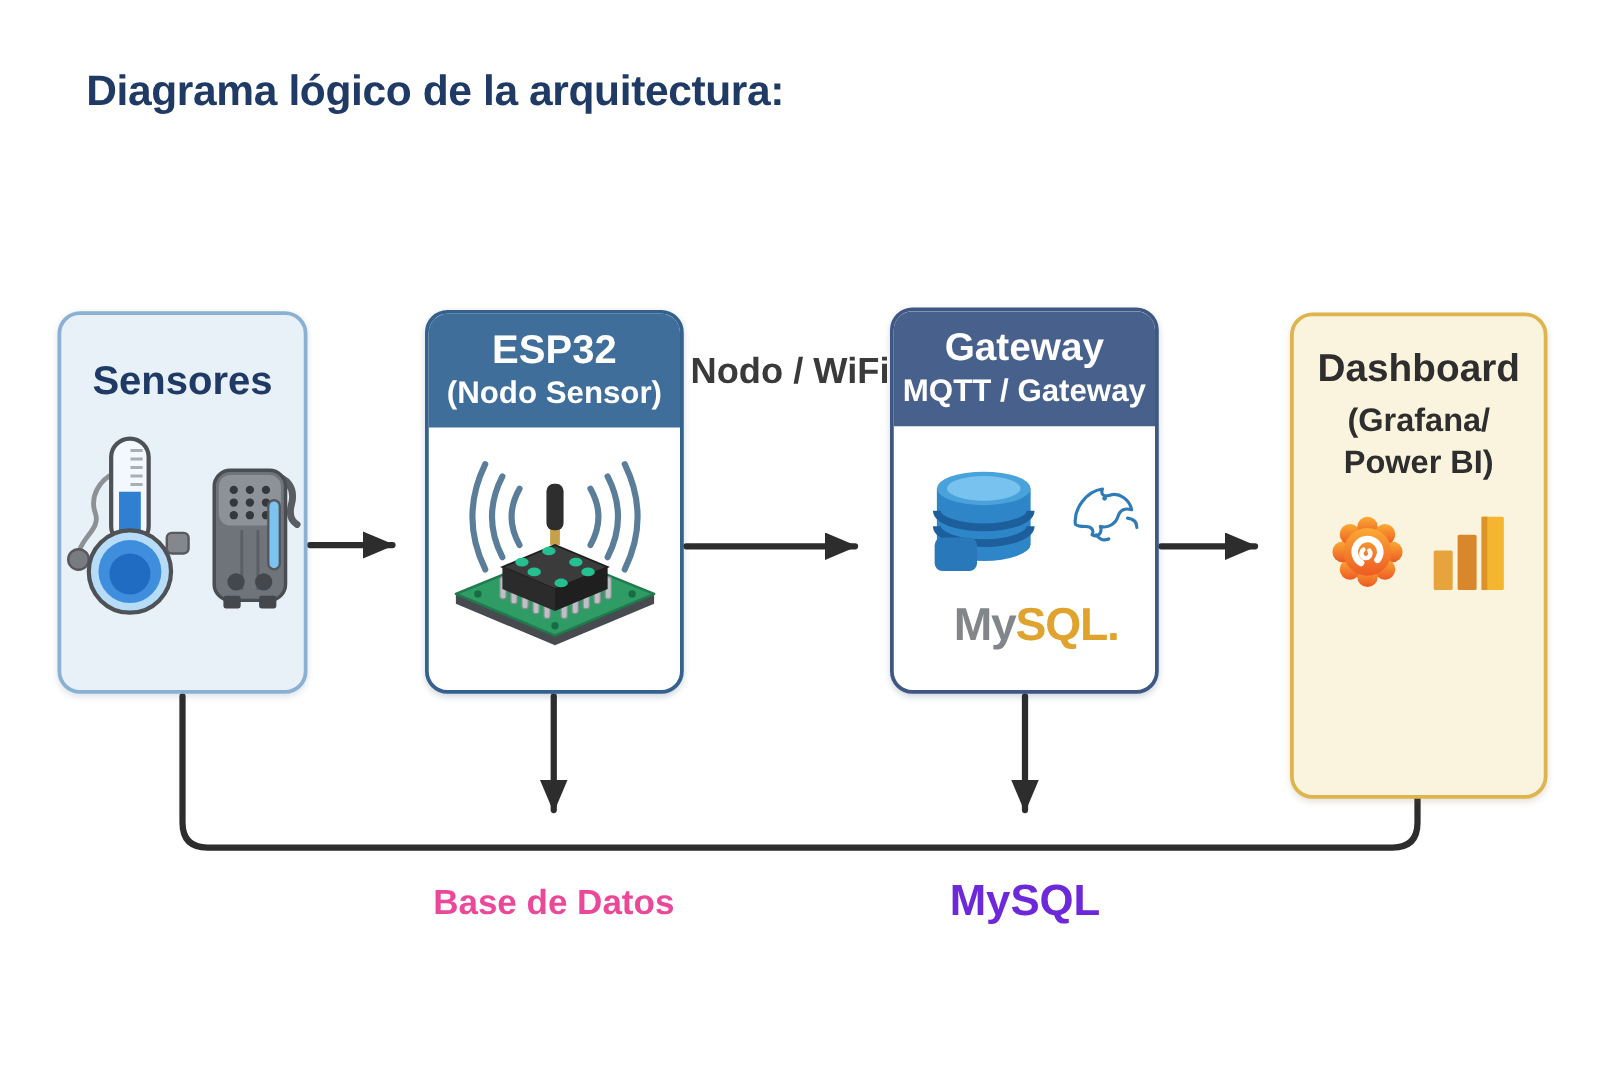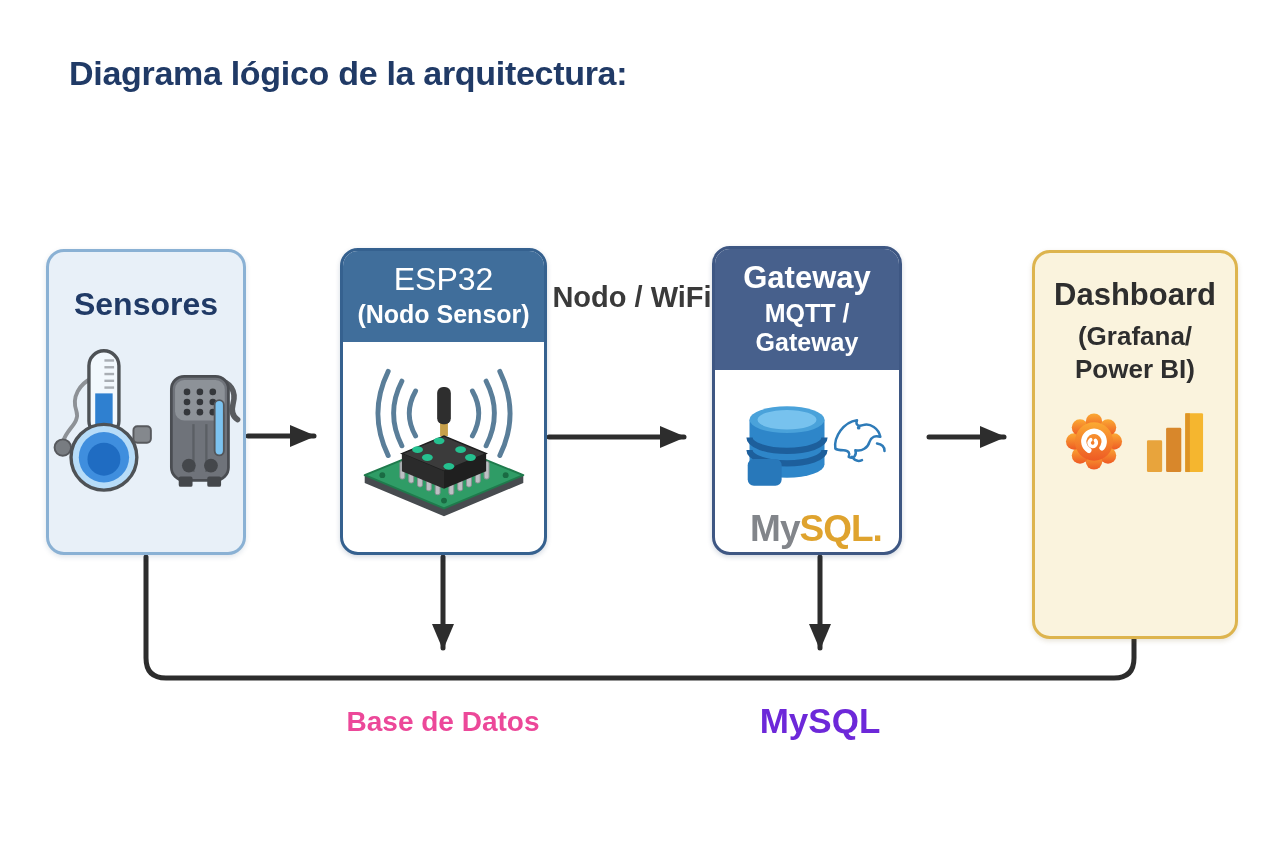--- a/index.html
+++ b/index.html
@@ -19,26 +19,26 @@
   }
   .sensores .node-label{margin-top:34px;text-align:center;font-size:32px;font-weight:700;color:var(--title-text);}
   .sensor-icons{display:flex;justify-content:center;align-items:flex-end;gap:4px;margin-top:22px;}
 
   .esp32{
     left:340px;top:248px;width:207px;height:307px;background:#fff;
     border:3px solid var(--esp32-border);overflow:hidden;
     box-shadow:0 2px 5px rgba(30,60,100,.2);
   }
   .esp32-header{background:var(--esp32-header);color:#fff;text-align:center;padding:11px 2px 13px 2px;}
-  .hdr-t1{font-size:32px;font-weight:400;line-height:1.1;}
+  .hdr-t1{font-size:32px;font-weight:700;line-height:1.1;}
   .hdr-t2{font-size:25px;font-weight:700;line-height:1.15;margin-top:3px;}
   .esp32-body{display:flex;justify-content:center;align-items:center;height:187px;}
 
   .gateway{
-    left:712px;top:246px;width:190px;height:309px;background:#fff;
+    left:712px;top:246px;width:215px;height:309px;background:#fff;
     border:3px solid var(--gateway-border);overflow:hidden;
     box-shadow:0 2px 5px rgba(30,60,100,.2);
   }
   .gateway-header{background:var(--gateway-header);color:#fff;text-align:center;padding:12px 2px 13px 2px;}
   .gw-t1{font-size:31px;font-weight:700;line-height:1.1;}
   .gw-t2{font-size:25px;font-weight:700;line-height:1.15;margin-top:4px;}
   .gateway-body{position:relative;height:192px;}
   .db-icon{position:absolute;left:22px;top:24px;}
   .dolphin-icon{position:absolute;right:12px;top:42px;}
   .mysql-wordmark{

